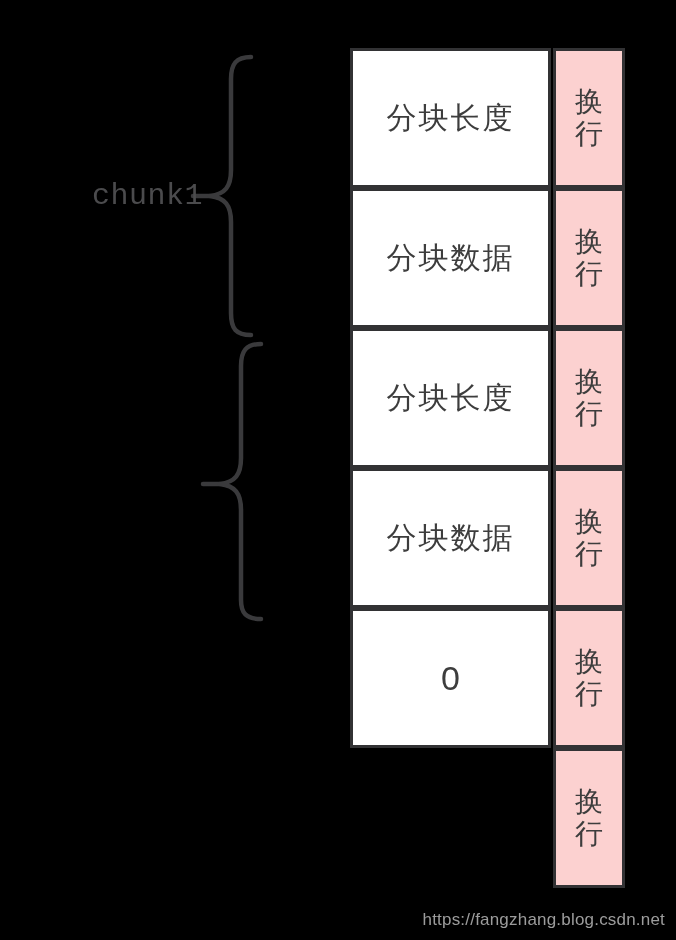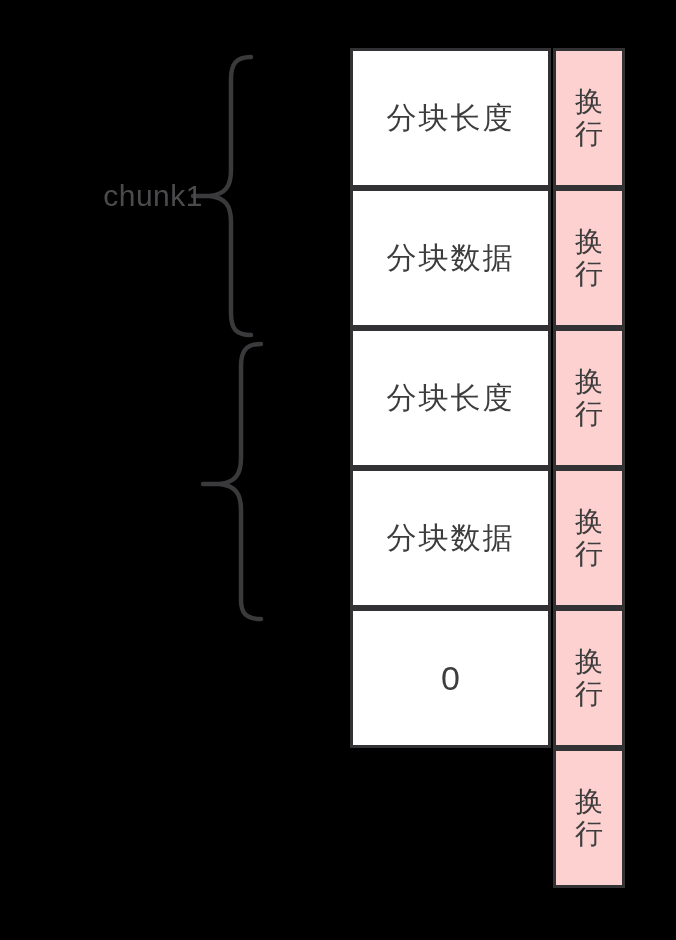--- a/index.html
+++ b/index.html
@@ -31,20 +31,21 @@
     stroke-linejoin: round;
   }
 
   
   .chunk-label {
     position: absolute;
     font-size: 30px;
     color: var(--label_text, #4b4b4d);
     text-align: right;
     letter-spacing: 0.5px;
+    font-family: Liberation Mono, monospace;
   }
   .chunk-label.c1 { left: 0; top: 179px; width: 203px; }
   .chunk-label.c2 { left: 0; top: 467px; width: 213px; }
 
   
   .col { position: absolute; display: flex; flex-direction: column; }
   .col-left  { left: 350px; top: 48px; width: 201px; }
   .col-right { left: 553px; top: 48px; width: 72px; }
 
   .cell {
@@ -135,14 +136,15 @@
       <span class="vtxt">换行</span>
     </div>
     <div class="cell rcell">
       <span class="vtxt">换行</span>
     </div>
     <div class="cell rcell">
       <span class="vtxt">换行</span>
     </div>
   </div>
 
+  <div class="watermark">https://fangzhang.blog.csdn.net</div>
 
 </div>
 
 </body></html>

